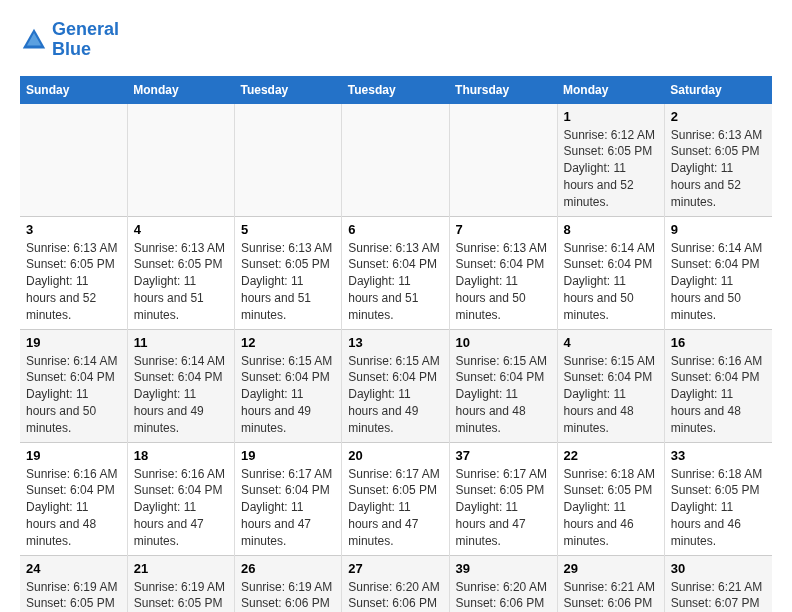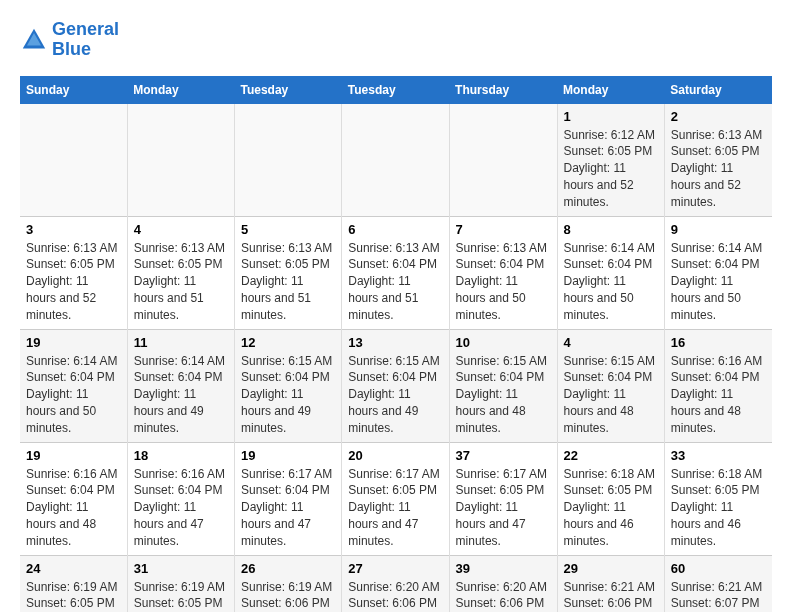--- a/index.html
+++ b/index.html
@@ -279,21 +279,21 @@
         </td>
       </tr>
       <tr>
         <td>
           <span class="day-num">24</span>
           <div class="day-info" style="white-space: pre-line;">Sunrise: 6:19 AM
 Sunset: 6:05 PM
 Daylight: 11 hours and 46 minutes.</div>
         </td>
         <td>
-          <span class="day-num">31</span>
+          <span class="day-num">21</span>
           <div class="day-info" style="white-space: pre-line;">Sunrise: 6:19 AM
 Sunset: 6:05 PM
 Daylight: 11 hours and 46 minutes.</div>
         </td>
         <td>
           <span class="day-num">26</span>
           <div class="day-info" style="white-space: pre-line;">Sunrise: 6:19 AM
 Sunset: 6:06 PM
 Daylight: 11 hours and 46 minutes.</div>
         </td>
@@ -309,20 +309,20 @@
 Sunset: 6:06 PM
 Daylight: 11 hours and 45 minutes.</div>
         </td>
         <td>
           <span class="day-num">29</span>
           <div class="day-info" style="white-space: pre-line;">Sunrise: 6:21 AM
 Sunset: 6:06 PM
 Daylight: 11 hours and 45 minutes.</div>
         </td>
         <td>
-          <span class="day-num">60</span>
+          <span class="day-num">30</span>
           <div class="day-info" style="white-space: pre-line;">Sunrise: 6:21 AM
 Sunset: 6:07 PM
 Daylight: 11 hours and 45 minutes.</div>
         </td>
       </tr>
     </tbody>
 </table>
 
 </body></html>

